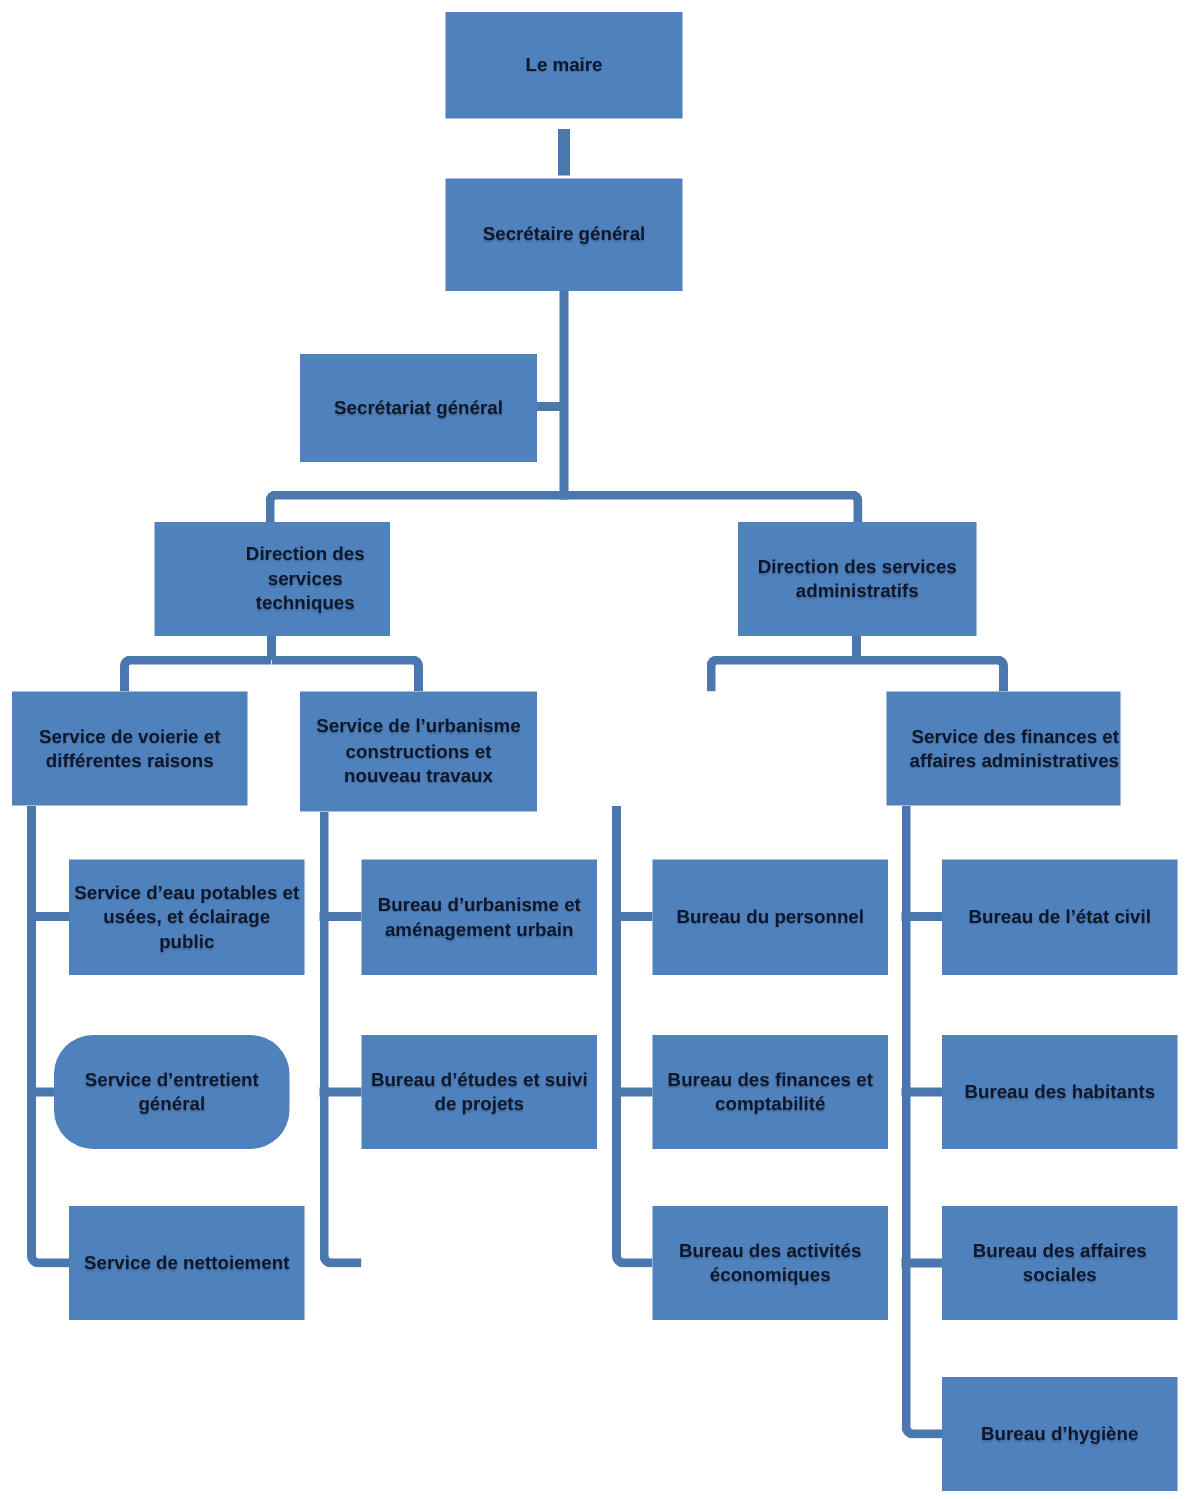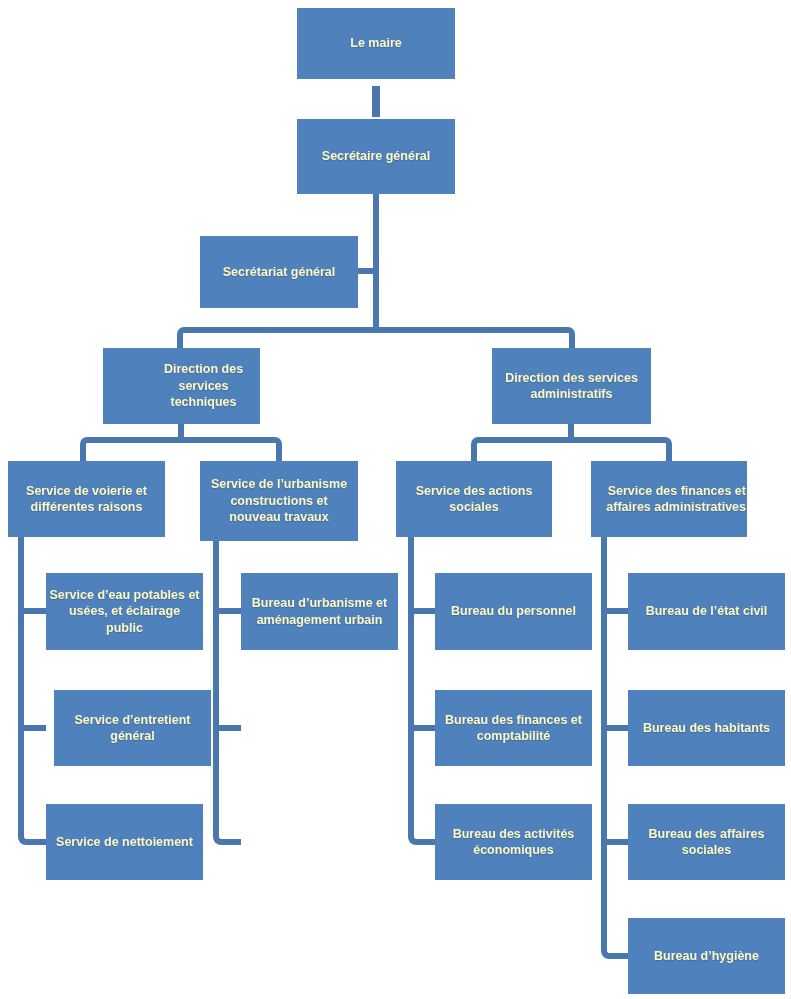--- a/index.html
+++ b/index.html
@@ -1,41 +1,41 @@
 <!DOCTYPE html>
 <html><head>
 <meta charset="utf-8">
 <style>
   html,body{margin:0;padding:0;background:#ffffff;}
   .canvas{
     position:relative;width:791px;height:999px;background:#ffffff;
     font-family:"Liberation Sans",sans-serif;overflow:hidden;
   }
   .node{
-    position:absolute;background:#4f81bd;color:#fef9c3;
+    position:absolute;background:#4f81bd;color:#0f172a;
     display:flex;align-items:center;justify-content:center;
     text-align:center;font-weight:bold;font-size:12.5px;line-height:1.32;
     padding:2px 3px;box-sizing:border-box;
     text-shadow:0 1px 1px rgba(0,0,0,0.18);
   }
   .conn{position:absolute;background:#4a77ad;}
   .corner{position:absolute;box-sizing:border-box;border:0 solid #4a77ad;background:transparent;}
 
   
   .n-maire{left:297px;top:8px;width:158px;height:71px;}
   .n-secretaire{left:297px;top:119px;width:158px;height:75px;}
   .n-secretariat{left:200px;top:236px;width:158px;height:72px;}
   .n-dirtech{left:103px;top:348px;width:157px;height:76px;padding-left:47px;}
   .n-diradmin{left:492px;top:348px;width:159px;height:76px;}
   .n-voierie{left:8px;top:461px;width:157px;height:76px;}
   .n-urbanisme{left:200px;top:461px;width:158px;height:80px;}
   .n-actions{left:396px;top:461px;width:156px;height:76px;}
   .n-finances{left:591px;top:461px;width:156px;height:76px;padding:2px 1px;text-align:right;}
   .n-eau{left:46px;top:573px;width:157px;height:77px;}
-  .n-entretient{left:54px;top:690px;width:157px;height:76px;}
+  .n-entretient{left:36px;top:690px;width:157px;height:76px;border-radius:26px;}
   .n-nettoiement{left:46px;top:804px;width:157px;height:76px;padding:20px 0;}
   .n-bururb{left:241px;top:573px;width:157px;height:77px;padding:2px 1px;}
   .n-buretudes{left:241px;top:690px;width:157px;height:76px;}
   .n-parc{left:241px;top:804px;width:157px;height:76px;}
   .n-burpersonnel{left:435px;top:573px;width:157px;height:77px;}
   .n-burfinances{left:435px;top:690px;width:157px;height:76px;}
   .n-buractivites{left:435px;top:804px;width:157px;height:76px;}
   .n-etatcivil{left:628px;top:573px;width:157px;height:77px;}
   .n-habitants{left:628px;top:690px;width:157px;height:76px;}
   .n-buraffaires{left:628px;top:804px;width:157px;height:76px;}
@@ -101,26 +101,26 @@
   <div class="conn c-col4-s2"></div>
   <div class="conn c-col4-s3"></div>
 
   <div class="node n-maire">Le maire</div>
   <div class="node n-secretaire">Secrétaire général</div>
   <div class="node n-secretariat">Secrétariat général</div>
   <div class="node n-dirtech">Direction des services techniques</div>
   <div class="node n-diradmin">Direction des services administratifs</div>
   <div class="node n-voierie">Service de voierie et différentes raisons</div>
   <div class="node n-urbanisme">Service de l’urbanisme constructions et nouveau travaux</div>
-  <div class="node n-actions">Service des actions sociales</div>
   <div class="node n-finances">Service des finances et affaires administratives</div>
   <div class="node n-eau">Service d’eau potables et usées, et éclairage public</div>
   <div class="node n-entretient">Service d’entretient général</div>
   <div class="node n-nettoiement">Service de nettoiement</div>
   <div class="node n-bururb">Bureau d’urbanisme et aménagement urbain</div>
+  <div class="node n-buretudes">Bureau d’études et suivi de projets</div>
   <div class="node n-burpersonnel">Bureau du personnel</div>
   <div class="node n-burfinances">Bureau des finances et comptabilité</div>
   <div class="node n-buractivites">Bureau des activités économiques</div>
   <div class="node n-etatcivil">Bureau de l’état civil</div>
   <div class="node n-habitants">Bureau des habitants</div>
   <div class="node n-buraffaires">Bureau des affaires sociales</div>
   <div class="node n-hygiene">Bureau d’hygiène</div>
 
 </div>
 

